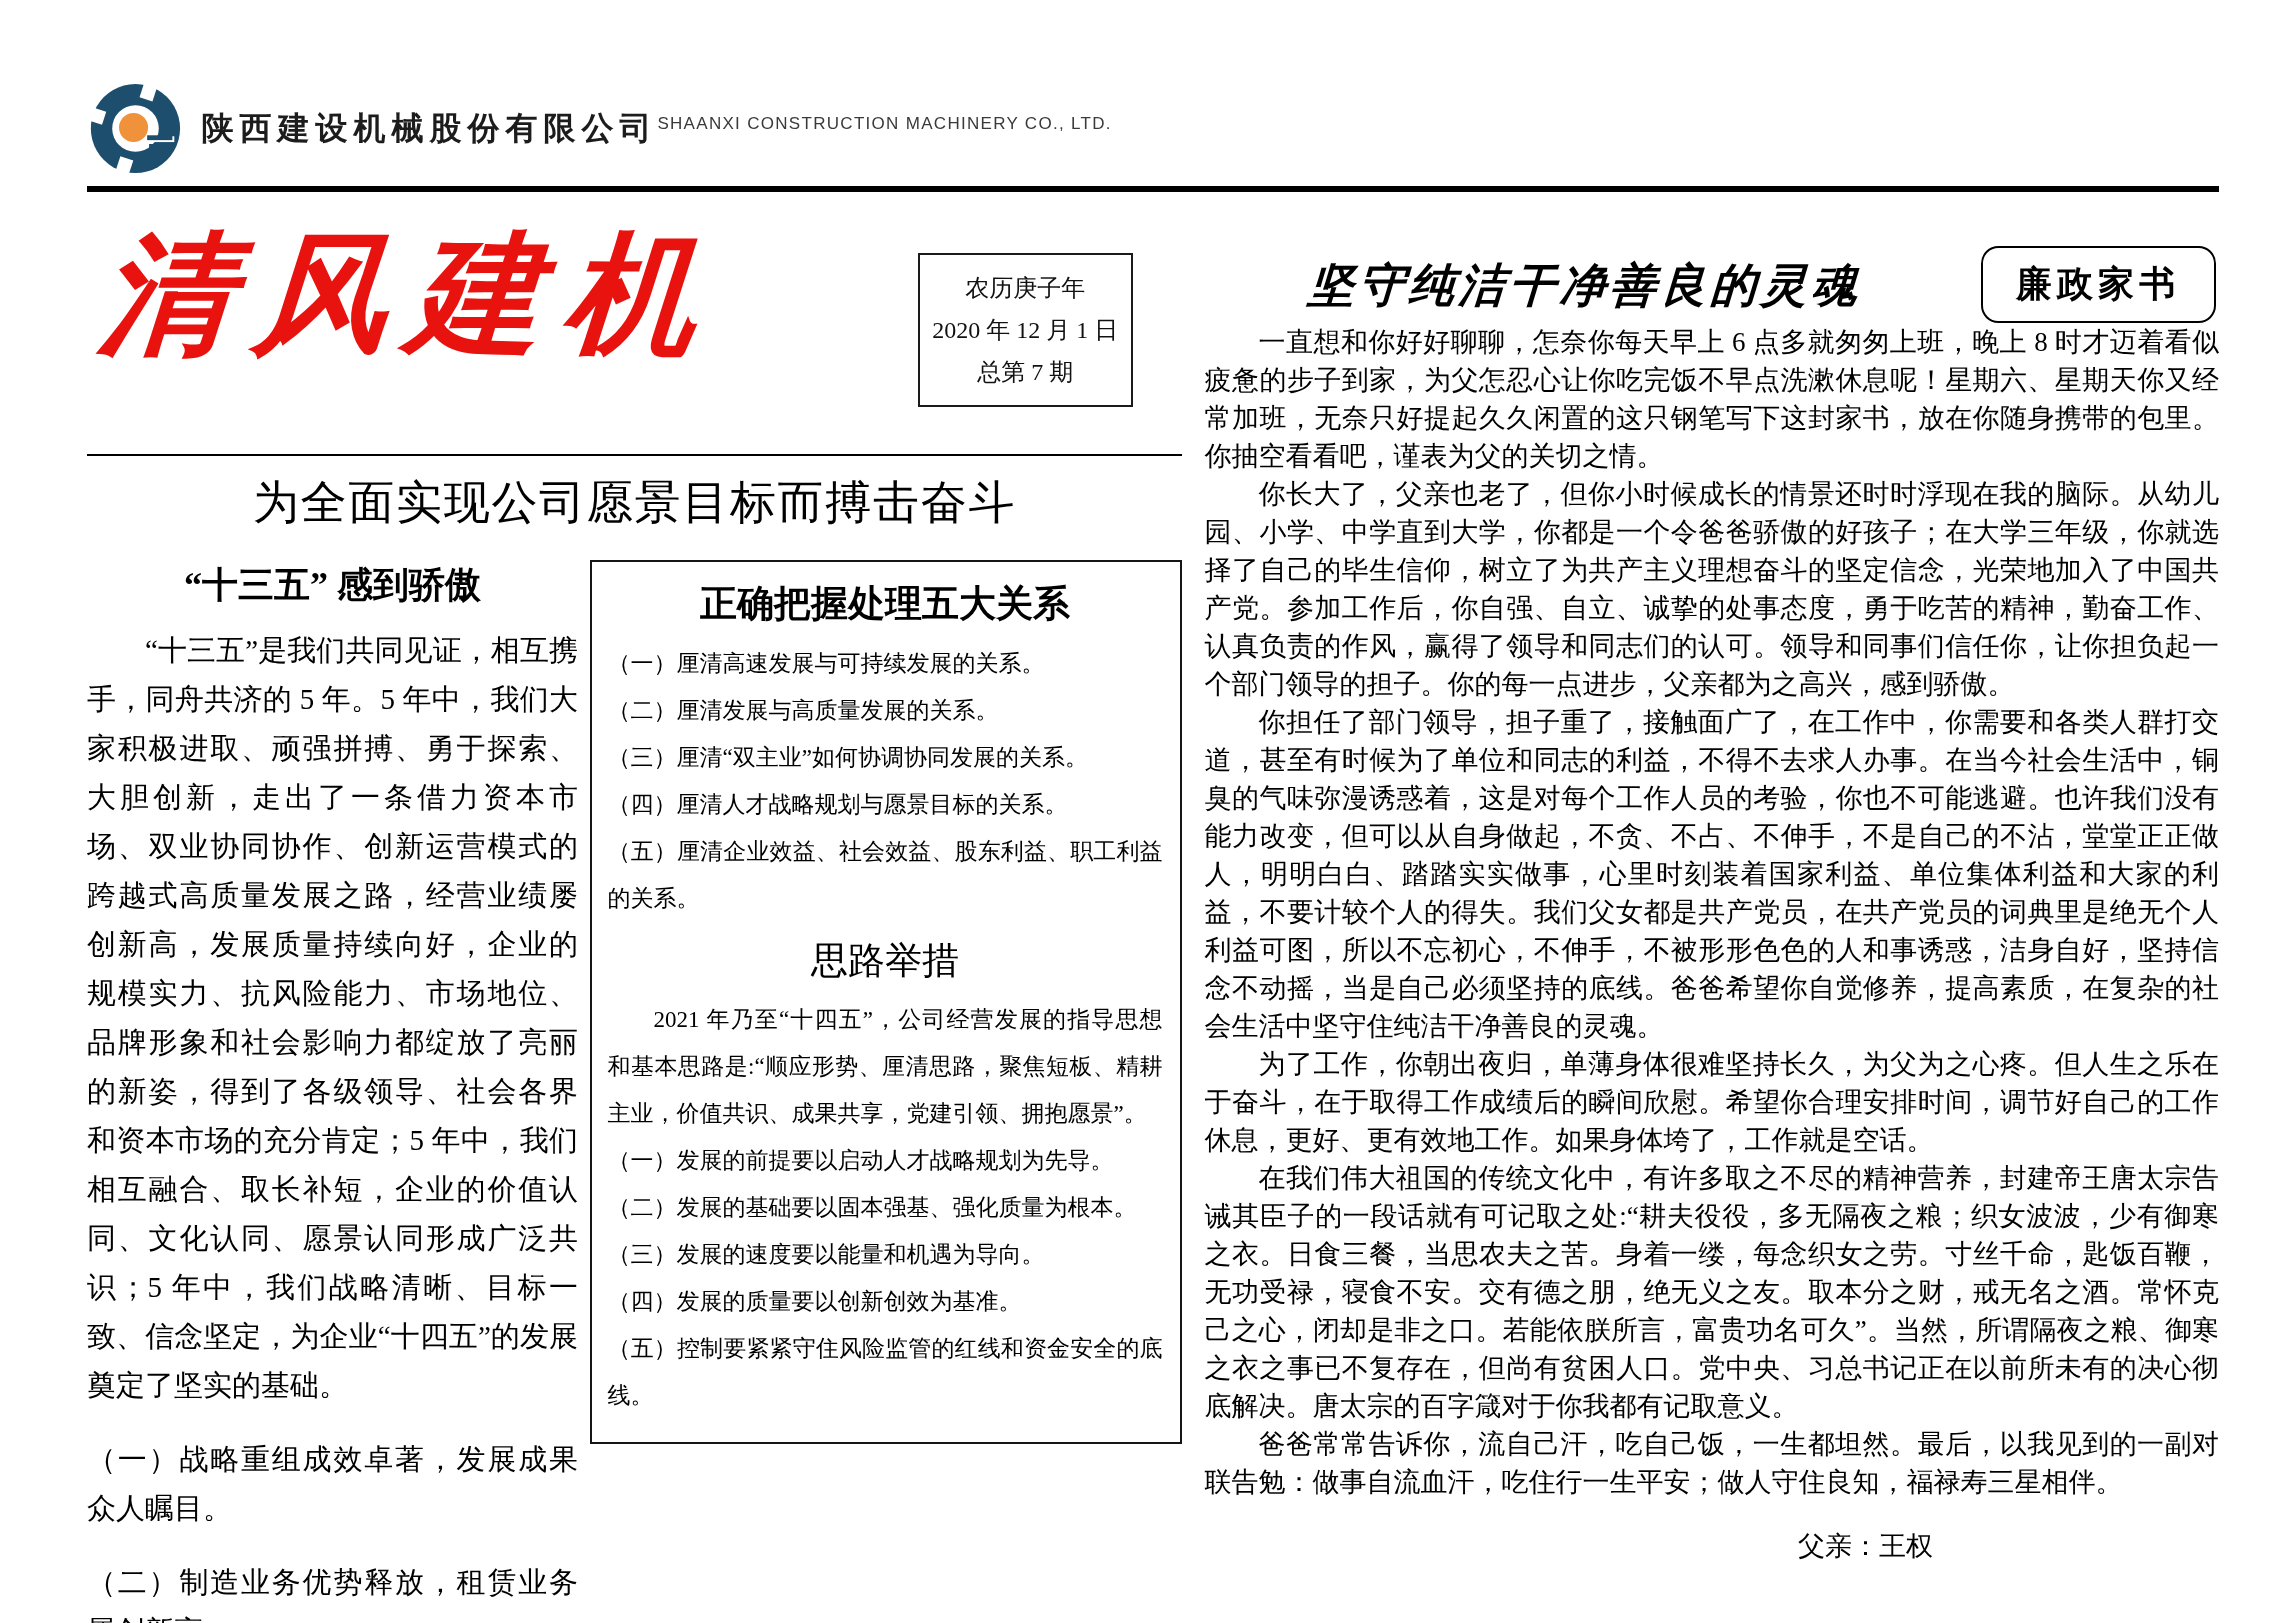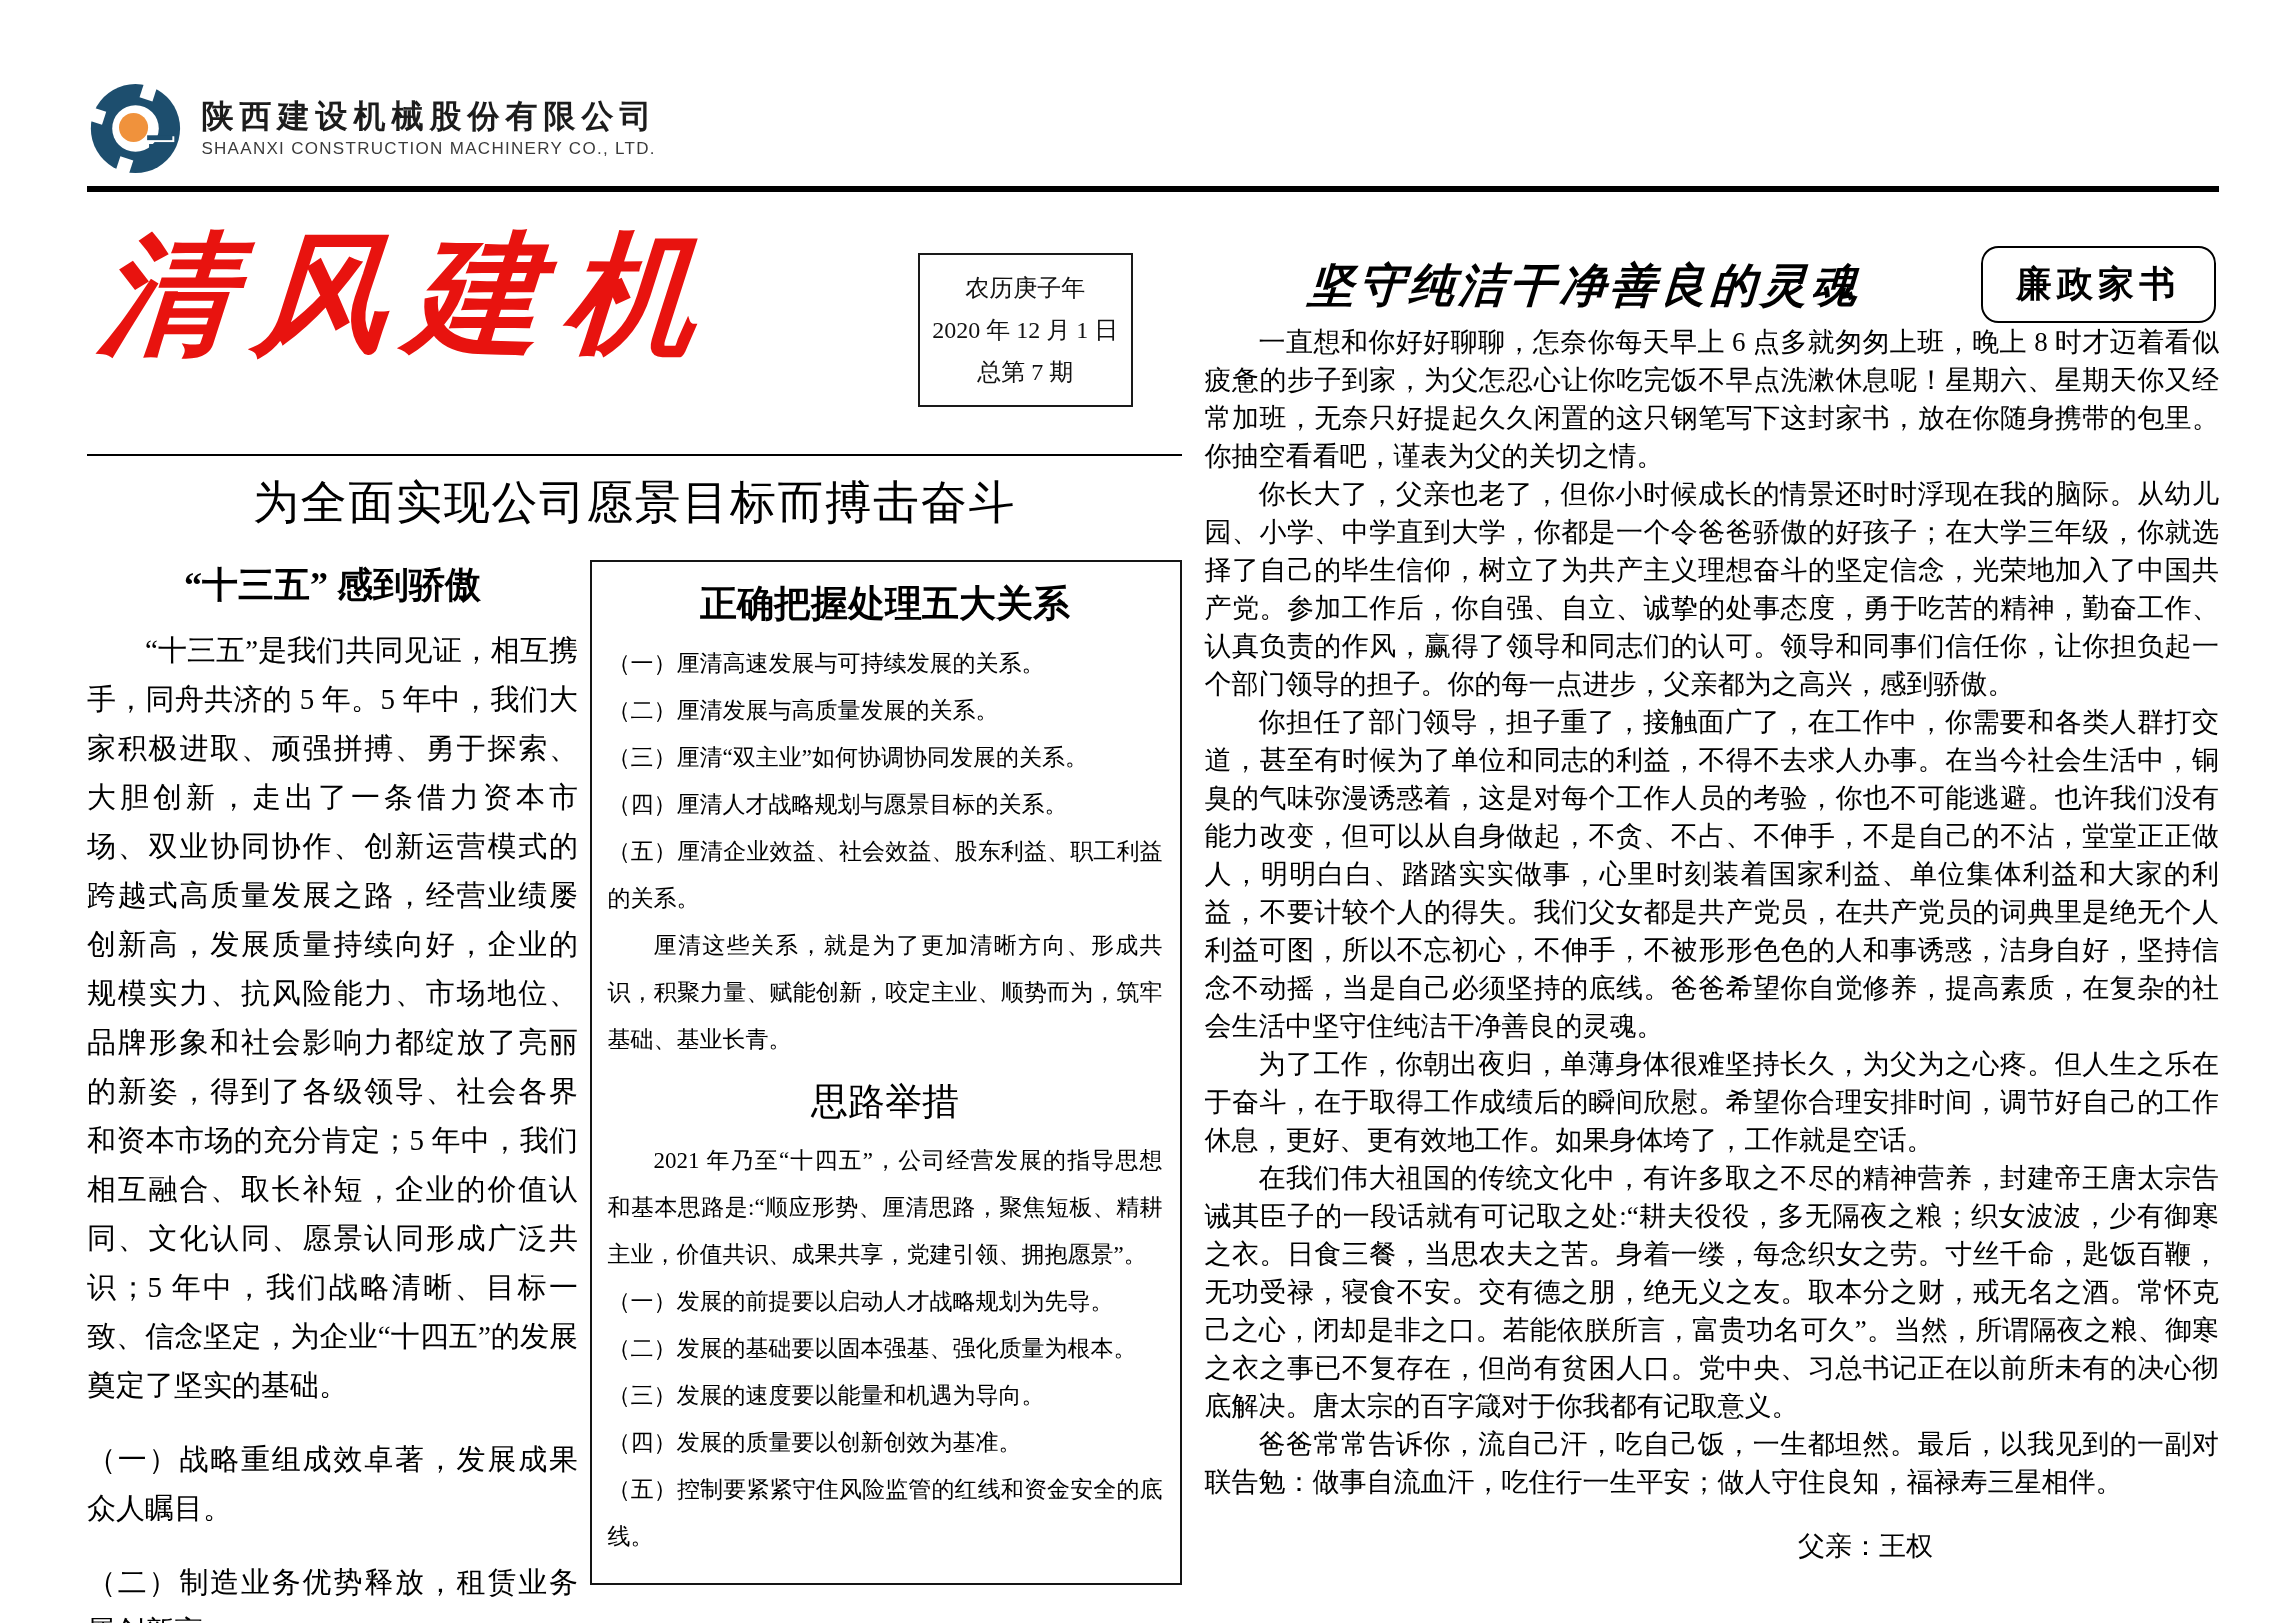--- a/index.html
+++ b/index.html
@@ -6,21 +6,21 @@
   .page {
     position:relative; width:2295px; height:1623px; box-sizing:border-box;
     background:#ffffff; color:#000;
     font-family:"Liberation Serif","DejaVu Serif",serif;
     padding:80px 76px 0 87px; overflow:hidden;
   }
 
   
   .header-row { display:flex; align-items:center; gap:17.4px; padding-bottom:8.7px; border-bottom:6px solid #000; }
   .logo { width:97px; height:97px; flex:0 0 auto; }
-  .company-block { display:flex; flex-direction:column; justify-content:flex-start; }
+  .company-block { display:flex; flex-direction:row; justify-content:flex-start; }
   .company-cn { font-family:"Liberation Sans","DejaVu Sans",sans-serif; font-weight:bold; font-size:32px; letter-spacing:6px; color:#1c1c1c; line-height:1.15; }
   .company-en { font-family:"Liberation Sans","DejaVu Sans",sans-serif; font-size:17px; letter-spacing:1.3px; color:#3a3a3a; margin-top:3.5px; }
 
   
   .main-row { display:flex; }
   .left-region { width:1095px; flex:0 0 auto; }
   .right-region { flex:1 1 auto; padding-left:22.6px; }
 
   
   .masthead-row { display:flex; align-items:flex-start; height:224px; padding-top:35px; box-sizing:content-box; }
@@ -111,21 +111,20 @@
 
         </div>
 
         <div class="box-col">
           <div class="box-title">正确把握处理五大关系</div>
           <div class="box-item">（一）厘清高速发展与可持续发展的关系。</div>
           <div class="box-item">（二）厘清发展与高质量发展的关系。</div>
           <div class="box-item">（三）厘清“双主业”如何协调协同发展的关系。</div>
           <div class="box-item">（四）厘清人才战略规划与愿景目标的关系。</div>
           <div class="box-item">（五）厘清企业效益、社会效益、股东利益、职工利益的关系。</div>
-          <div class="box-para">厘清这些关系，就是为了更加清晰方向、形成共识，积聚力量、赋能创新，咬定主业、顺势而为，筑牢基础、基业长青。</div>
           <div class="measures-title">思路举措</div>
           <div class="box-para">2021 年乃至“十四五”，公司经营发展的指导思想和基本思路是:“顺应形势、厘清思路，聚焦短板、精耕主业，价值共识、成果共享，党建引领、拥抱愿景”。</div>
           <div class="box-item">（一）发展的前提要以启动人才战略规划为先导。</div>
           <div class="box-item">（二）发展的基础要以固本强基、强化质量为根本。</div>
           <div class="box-item">（三）发展的速度要以能量和机遇为导向。</div>
           <div class="box-item">（四）发展的质量要以创新创效为基准。</div>
           <div class="box-item">（五）控制要紧紧守住风险监管的红线和资金安全的底线。</div>
 
         </div>
 

